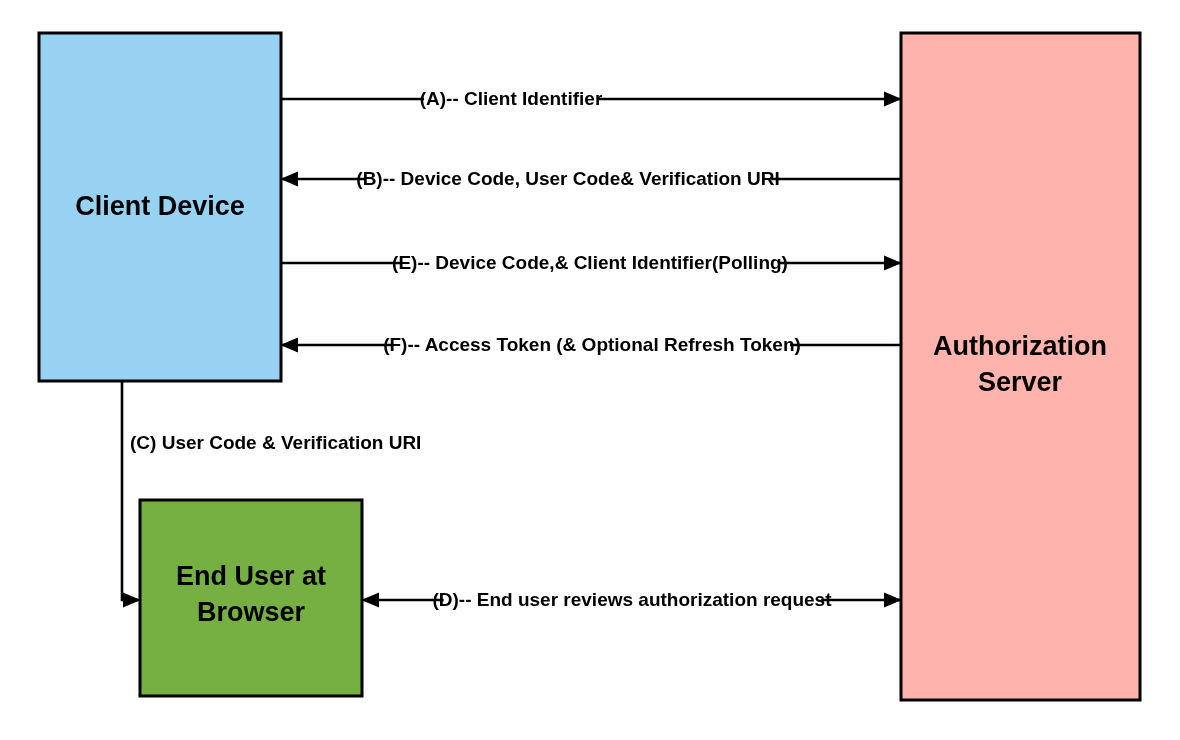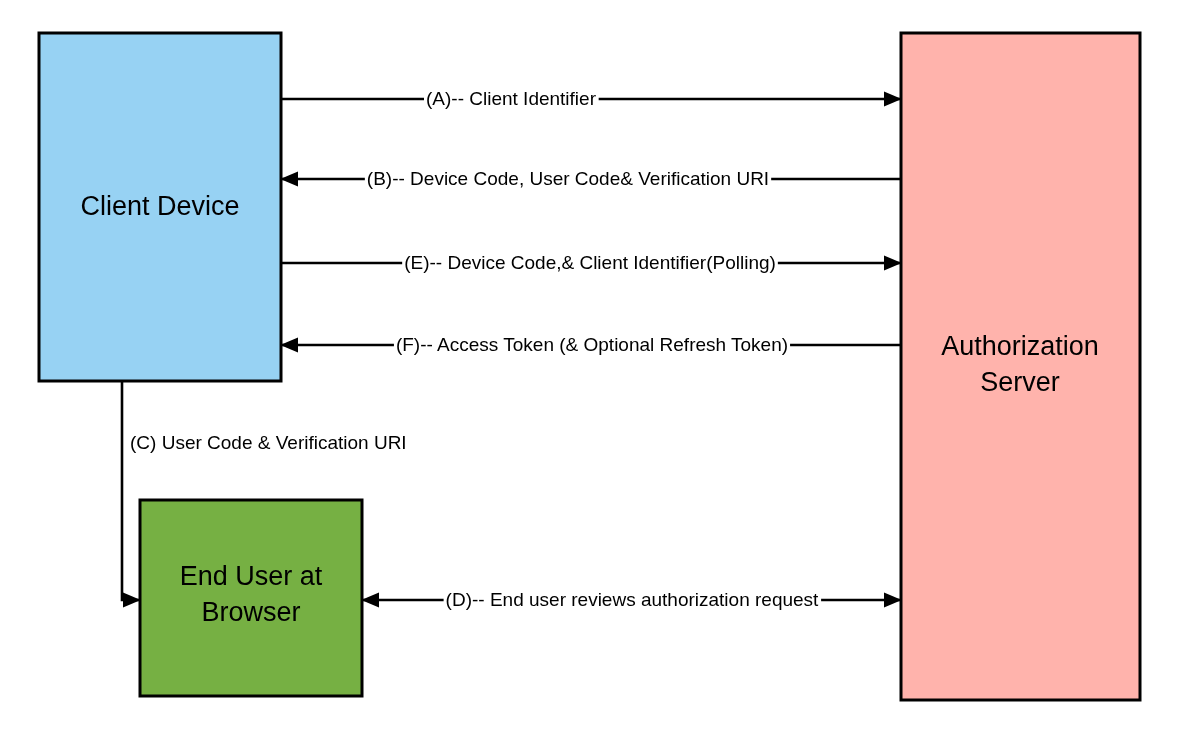--- a/index.html
+++ b/index.html
@@ -52,21 +52,21 @@
     text-anchor: start;
     dominant-baseline: middle;
   }
   .label-bg {
     fill: #ffffff;
   }
 </style>
 </head>
 <body>
 
-<div id="canvas" style="background: rgb(255, 255, 255);">
+<div id="canvas" style="background: rgb(255, 255, 255); font-weight: bold;">
   <svg class="diagram" viewBox="0 0 1180 740">
 
     <defs>
       <marker id="arrow-right" viewBox="0 0 12 10" refX="11.5" refY="5" markerWidth="7" markerHeight="6" orient="auto-start-reverse">
         <path d="M 0 0 L 12 5 L 0 10 z" fill="#000000"></path>
       </marker>
       <marker id="arrow-end" viewBox="0 0 12 10" refX="11.5" refY="5" markerWidth="7" markerHeight="6" orient="auto">
         <path d="M 0 0 L 12 5 L 0 10 z" fill="#000000"></path>
       </marker>
       <marker id="arrow-start" viewBox="0 0 12 10" refX="11.5" refY="5" markerWidth="7" markerHeight="6" orient="auto-start-reverse">

